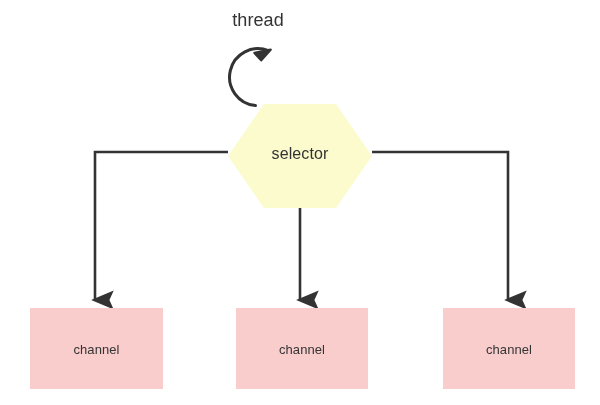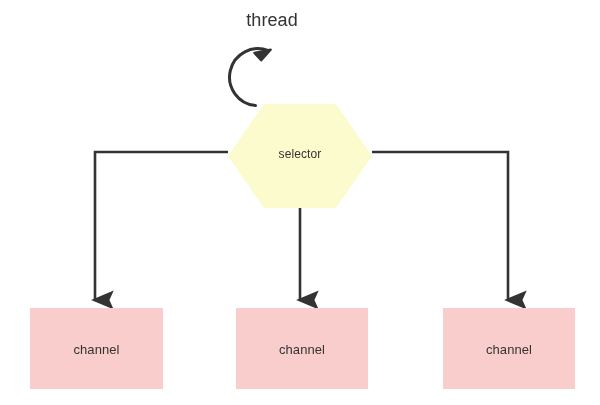--- a/index.html
+++ b/index.html
@@ -35,32 +35,32 @@
     justify-content: center;
     color: #333333;
     font-family: "Liberation Sans", sans-serif;
     font-size: 13px;
     font-weight: 400;
     letter-spacing: 0.1px;
     white-space: nowrap;
     pointer-events: none;
   }
   .thread-label {
-    left: 222px;
+    left: 208px;
     top: 7px;
     width: 100px;
     height: 26px;
     font-size: 18px;
   }
   .selector-label {
     left: 228px;
     top: 140px;
     width: 144px;
     height: 28px;
-    font-size: 12px;
+    font-size: 16px;
   }
   .channel-label-1 { left: 30px;  top: 332px; width: 133px; height: 34px; }
   .channel-label-2 { left: 236px; top: 332px; width: 132px; height: 34px; }
   .channel-label-3 { left: 443px; top: 332px; width: 132px; height: 34px; }
 </style>
 </head>
 <body>
 
 <div id="diagram-root">
 

